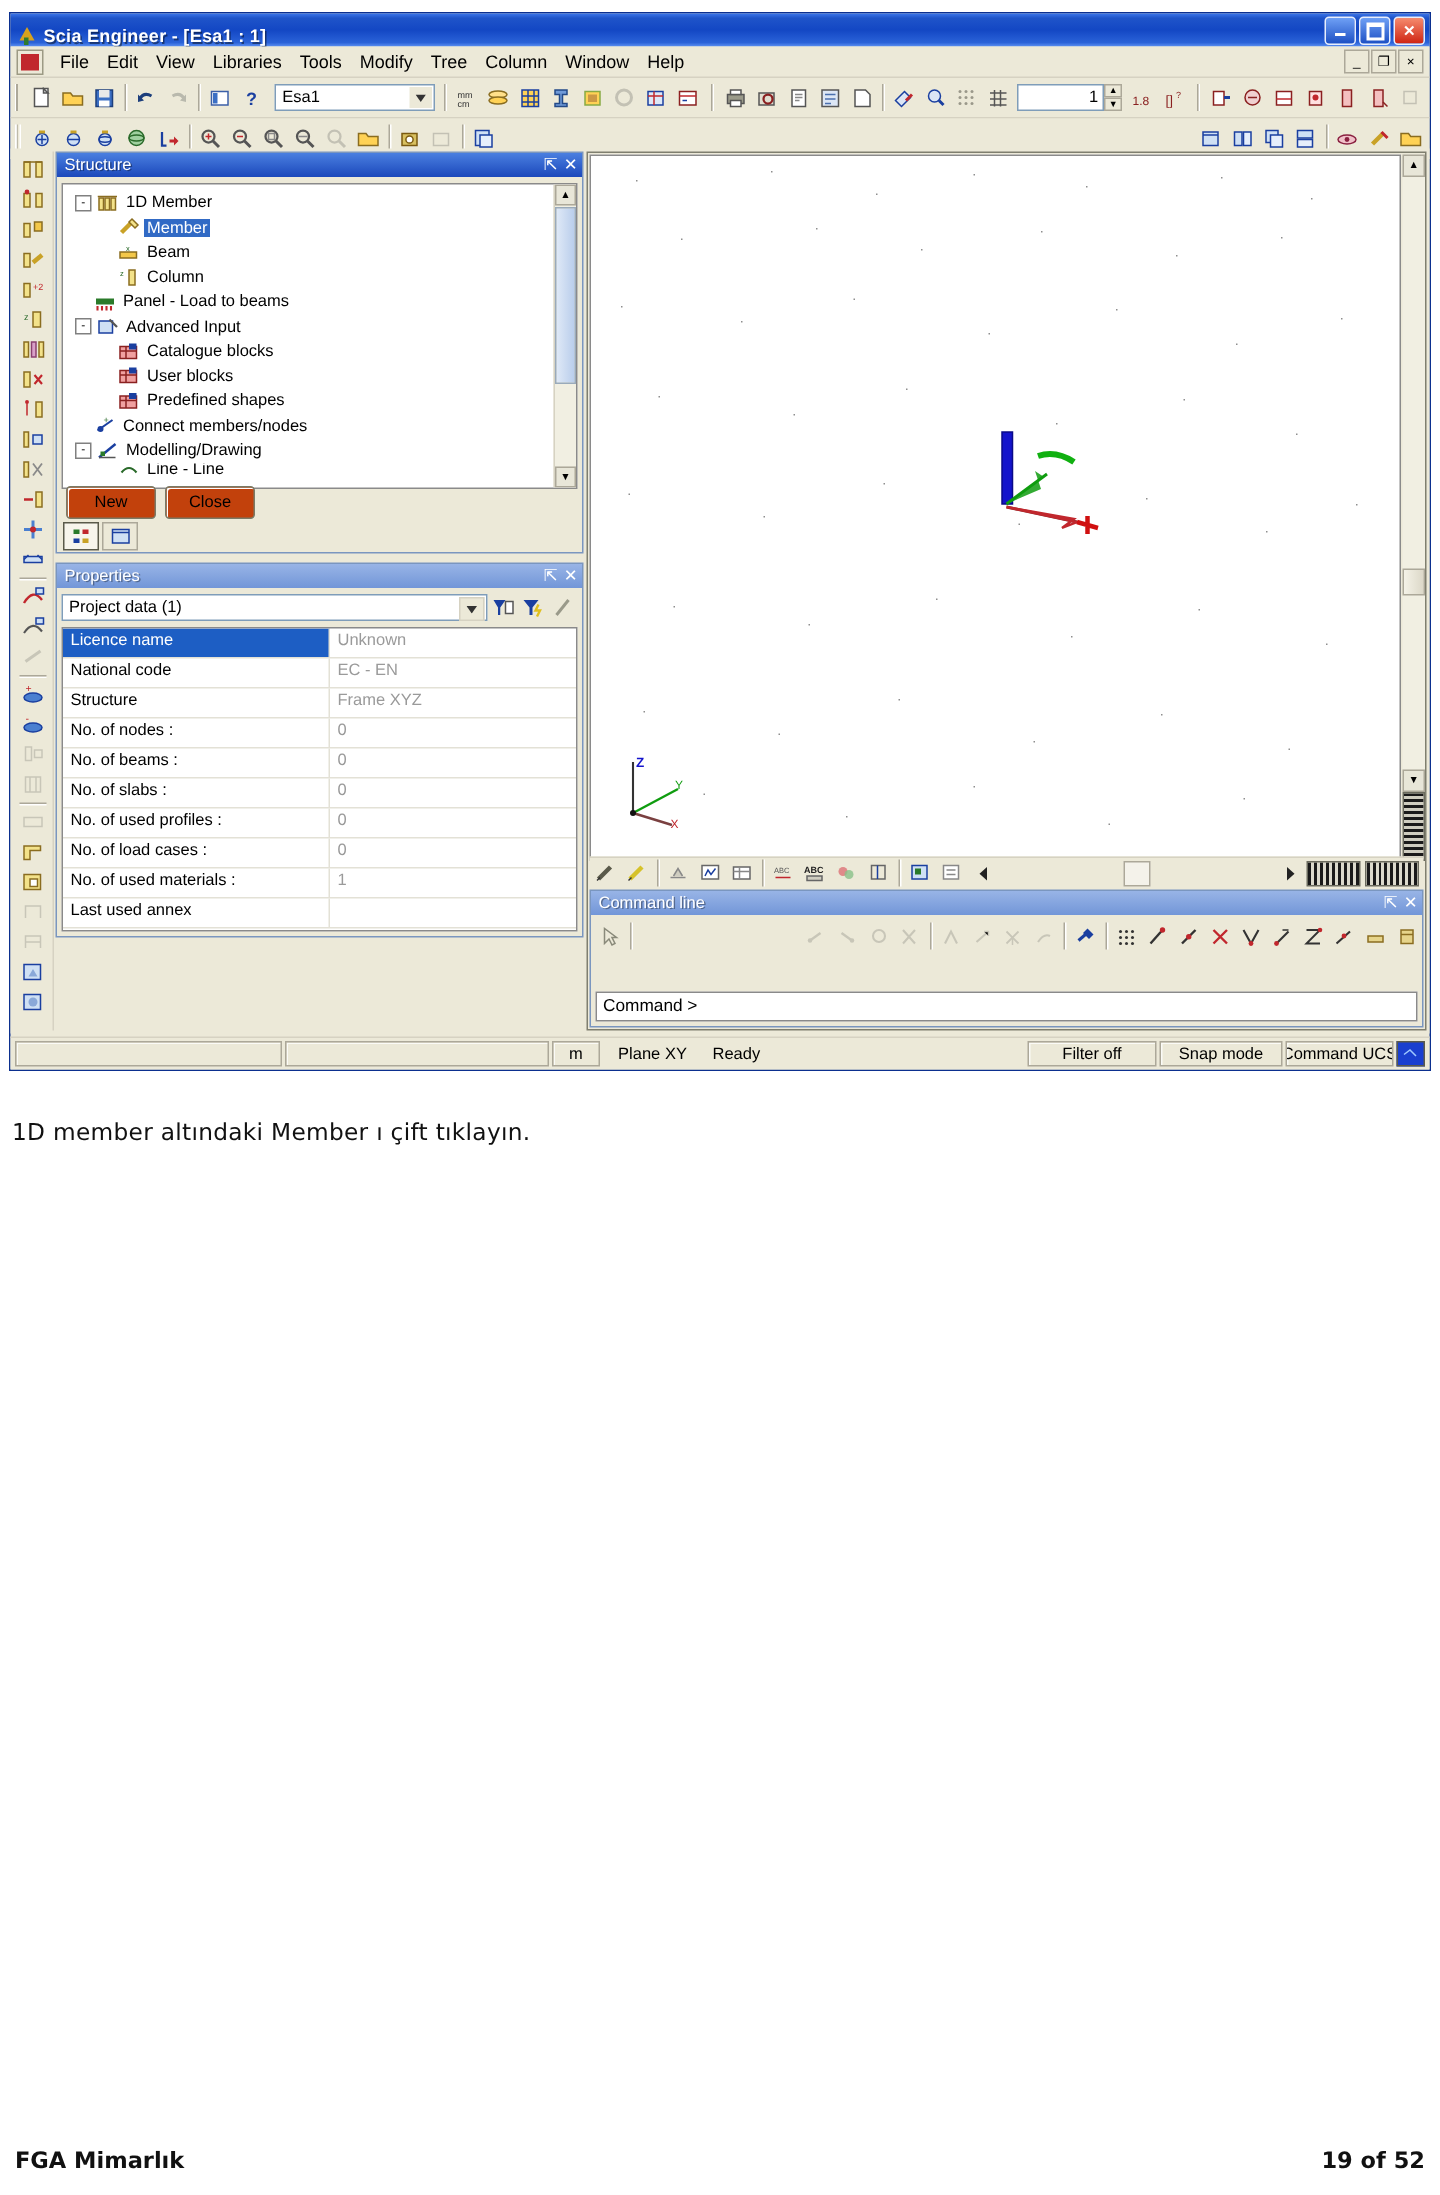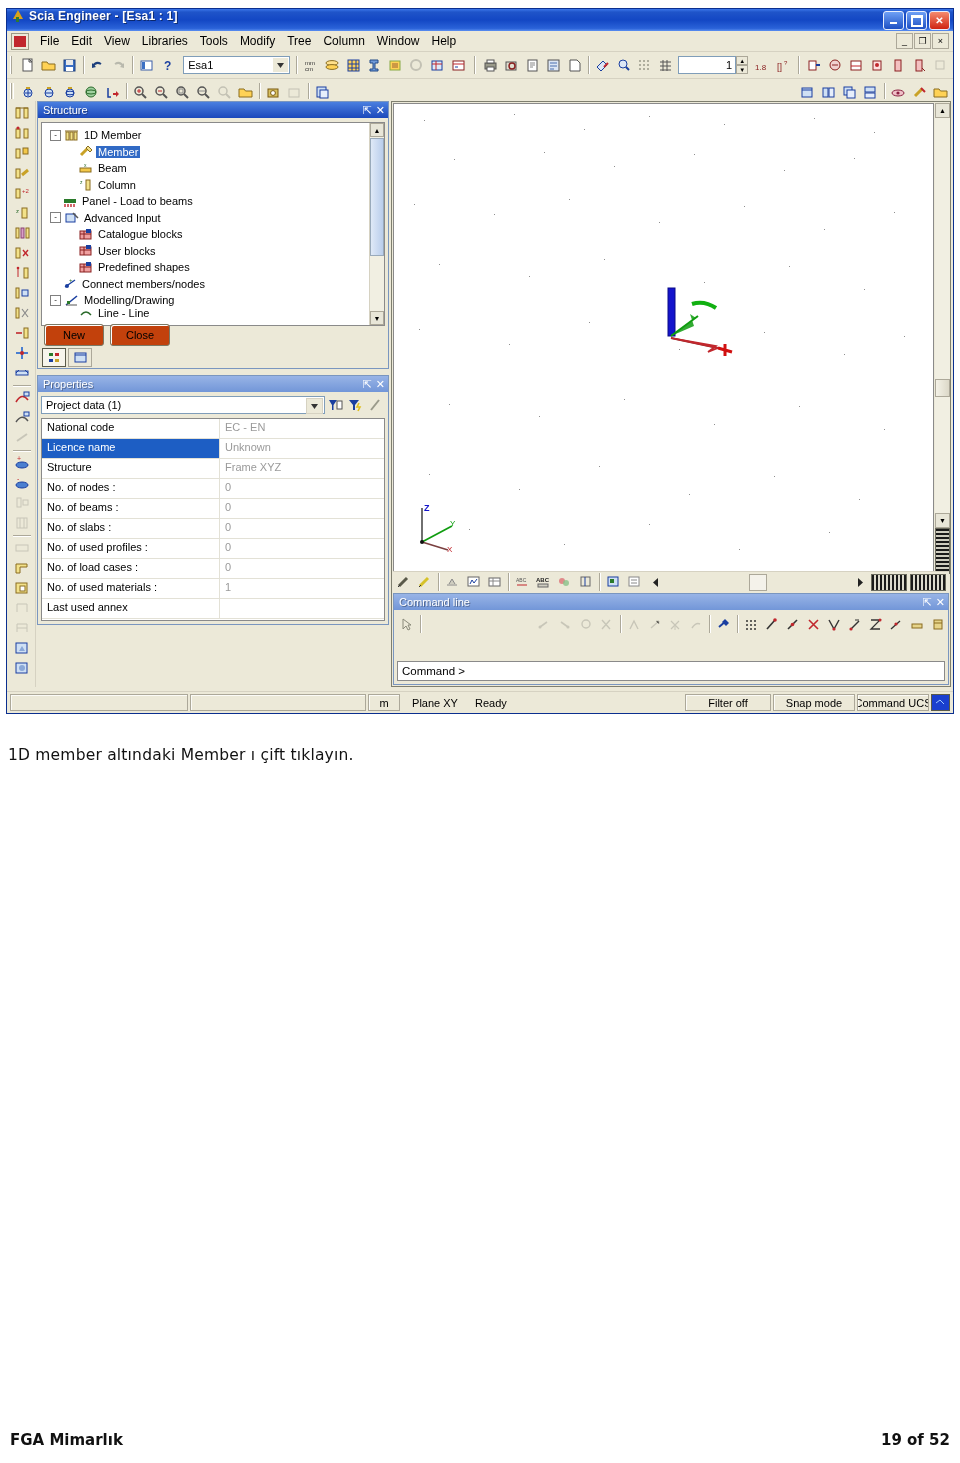--- a/index.html
+++ b/index.html
@@ -3,21 +3,21 @@
 <meta charset="utf-8">
 <style>
   html,body{margin:0;padding:0;background:#ffffff;}
   body{width:960px;height:1463px;font-family:"Liberation Sans",sans-serif;position:relative;overflow:hidden;}
 
   
   .app-window{position:absolute;left:6px;top:8px;width:948px;height:706px;
     border:1px solid #0b2f8f;background:#ece9d8;box-sizing:border-box;}
 
   .titlebar{height:22px;background:linear-gradient(180deg,#3b76ea 0%,#1f54c9 14%,#1347c4 50%,#2a62d8 88%,#5b8ff2 100%);
-    display:flex;align-items:flex-start;padding:0 2px 0 4px;position:relative;}
+    display:flex;align-items:flex-end;padding:0 2px 0 4px;position:relative;}
   .title-icon{width:14px;height:14px;margin-right:4px;position:relative;flex:0 0 auto;}
   .title-icon:before{content:"";position:absolute;left:2px;top:1px;width:0;height:0;
     border-left:5px solid transparent;border-right:5px solid transparent;border-bottom:9px solid #d8a21c;}
   .title-icon:after{content:"";position:absolute;left:5px;top:8px;width:3px;height:5px;background:#2f7a2f;}
   .title-text{color:#fff;font-size:12px;font-weight:bold;letter-spacing:.2px;
     text-shadow:1px 1px 0 rgba(0,0,0,.45);white-space:nowrap;}
   .win-btns{position:absolute;right:3px;top:2px;display:flex;gap:2px;}
   .wb{width:19px;height:17px;border:1px solid #e8eefc;border-radius:3px;
     display:flex;align-items:center;justify-content:center;font-size:10px;color:#fff;font-weight:bold;}
   .wb.min{background:linear-gradient(180deg,#6fa0f5,#1d50c4);}
@@ -966,27 +966,27 @@
                 <path d="M11 5 L9 9 L12 9 L10 13" stroke="#e0c020" stroke-width="1.6" fill="none"></path>
               </svg>
             </span>
           <span class="props-ico">
               <svg width="15" height="14">
                 <path d="M3 12 L11 2" stroke="#9a9a8a" stroke-width="2"></path>
               </svg>
             </span>
         </div>
         <div class="props-grid">
+          <div class="prow sel">
+            <span class="pname">Licence name</span>
+            <span class="pval">Unknown</span>
+          </div>
           <div class="prow">
             <span class="pname">National code</span>
             <span class="pval">EC - EN</span>
-          </div>
-          <div class="prow sel">
-            <span class="pname">Licence name</span>
-            <span class="pval">Unknown</span>
           </div>
           <div class="prow">
             <span class="pname">Structure</span>
             <span class="pval">Frame XYZ</span>
           </div>
           <div class="prow">
             <span class="pname">No. of nodes :</span>
             <span class="pval">0</span>
           </div>
           <div class="prow">

